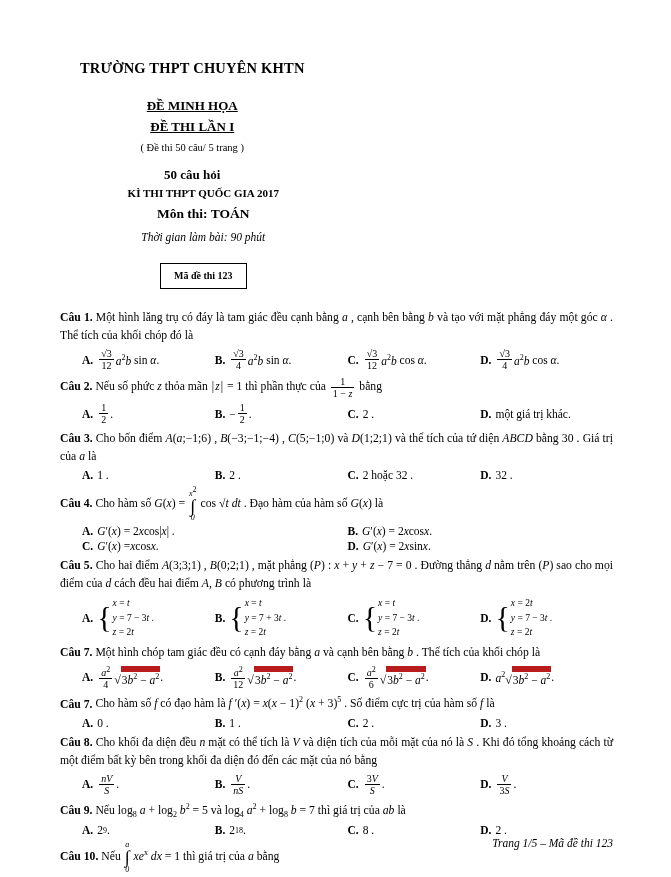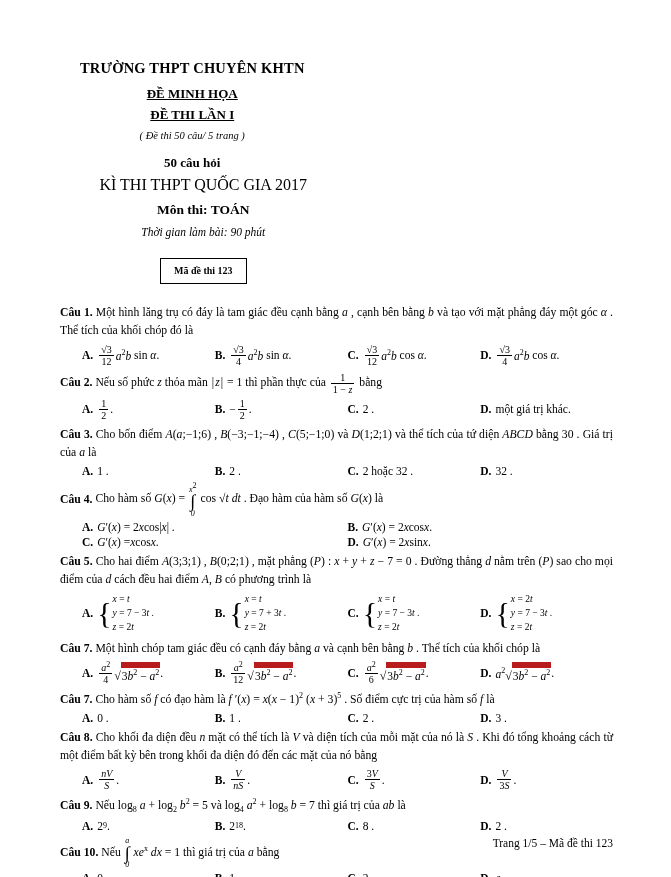--- a/index.html
+++ b/index.html
@@ -43,41 +43,40 @@
   }
   .school-name {
     font-weight: bold;
     font-size: 14.5px;
     letter-spacing: 0.2px;
   }
   .doc-type {
     font-weight: bold;
     font-size: 13px;
     text-decoration: underline;
-    margin-top: 6px;
+    margin-top: 18px;
   }
   .exam-round {
     font-weight: bold;
     font-size: 13px;
     text-decoration: underline;
     margin-top: 2px;
   }
   .note-small {
-    font-style: italic;
     font-size: 10.5px;
     margin-top: 3px;
   }
   .question-count {
     font-weight: bold;
     font-size: 13px;
     margin-top: 11px;
   }
   .exam-title {
-    font-weight: normal;
-    font-size: 16px;
+    font-weight: bold;
+    font-size: 11px;
   }
   .subject {
     font-weight: bold;
     font-size: 13.5px;
     margin-top: 3px;
   }
   .duration {
     font-style: italic;
     font-size: 11.5px;
     margin-top: 4px;
@@ -203,20 +202,21 @@
     display: flex;
     flex-direction: column;
     line-height: 1.5;
   }
 
   .footer {
     position: absolute;
     bottom: 28px;
     right: 58px;
     font-size: 11.5px;
+    font-style: italic;
   }
 </style>
 </head>
 <body>
 
 <div class="page">
 
   <div class="header">
     <div class="header-left">
       <div class="school-name">TRƯỜNG THPT CHUYÊN KHTN</div>

